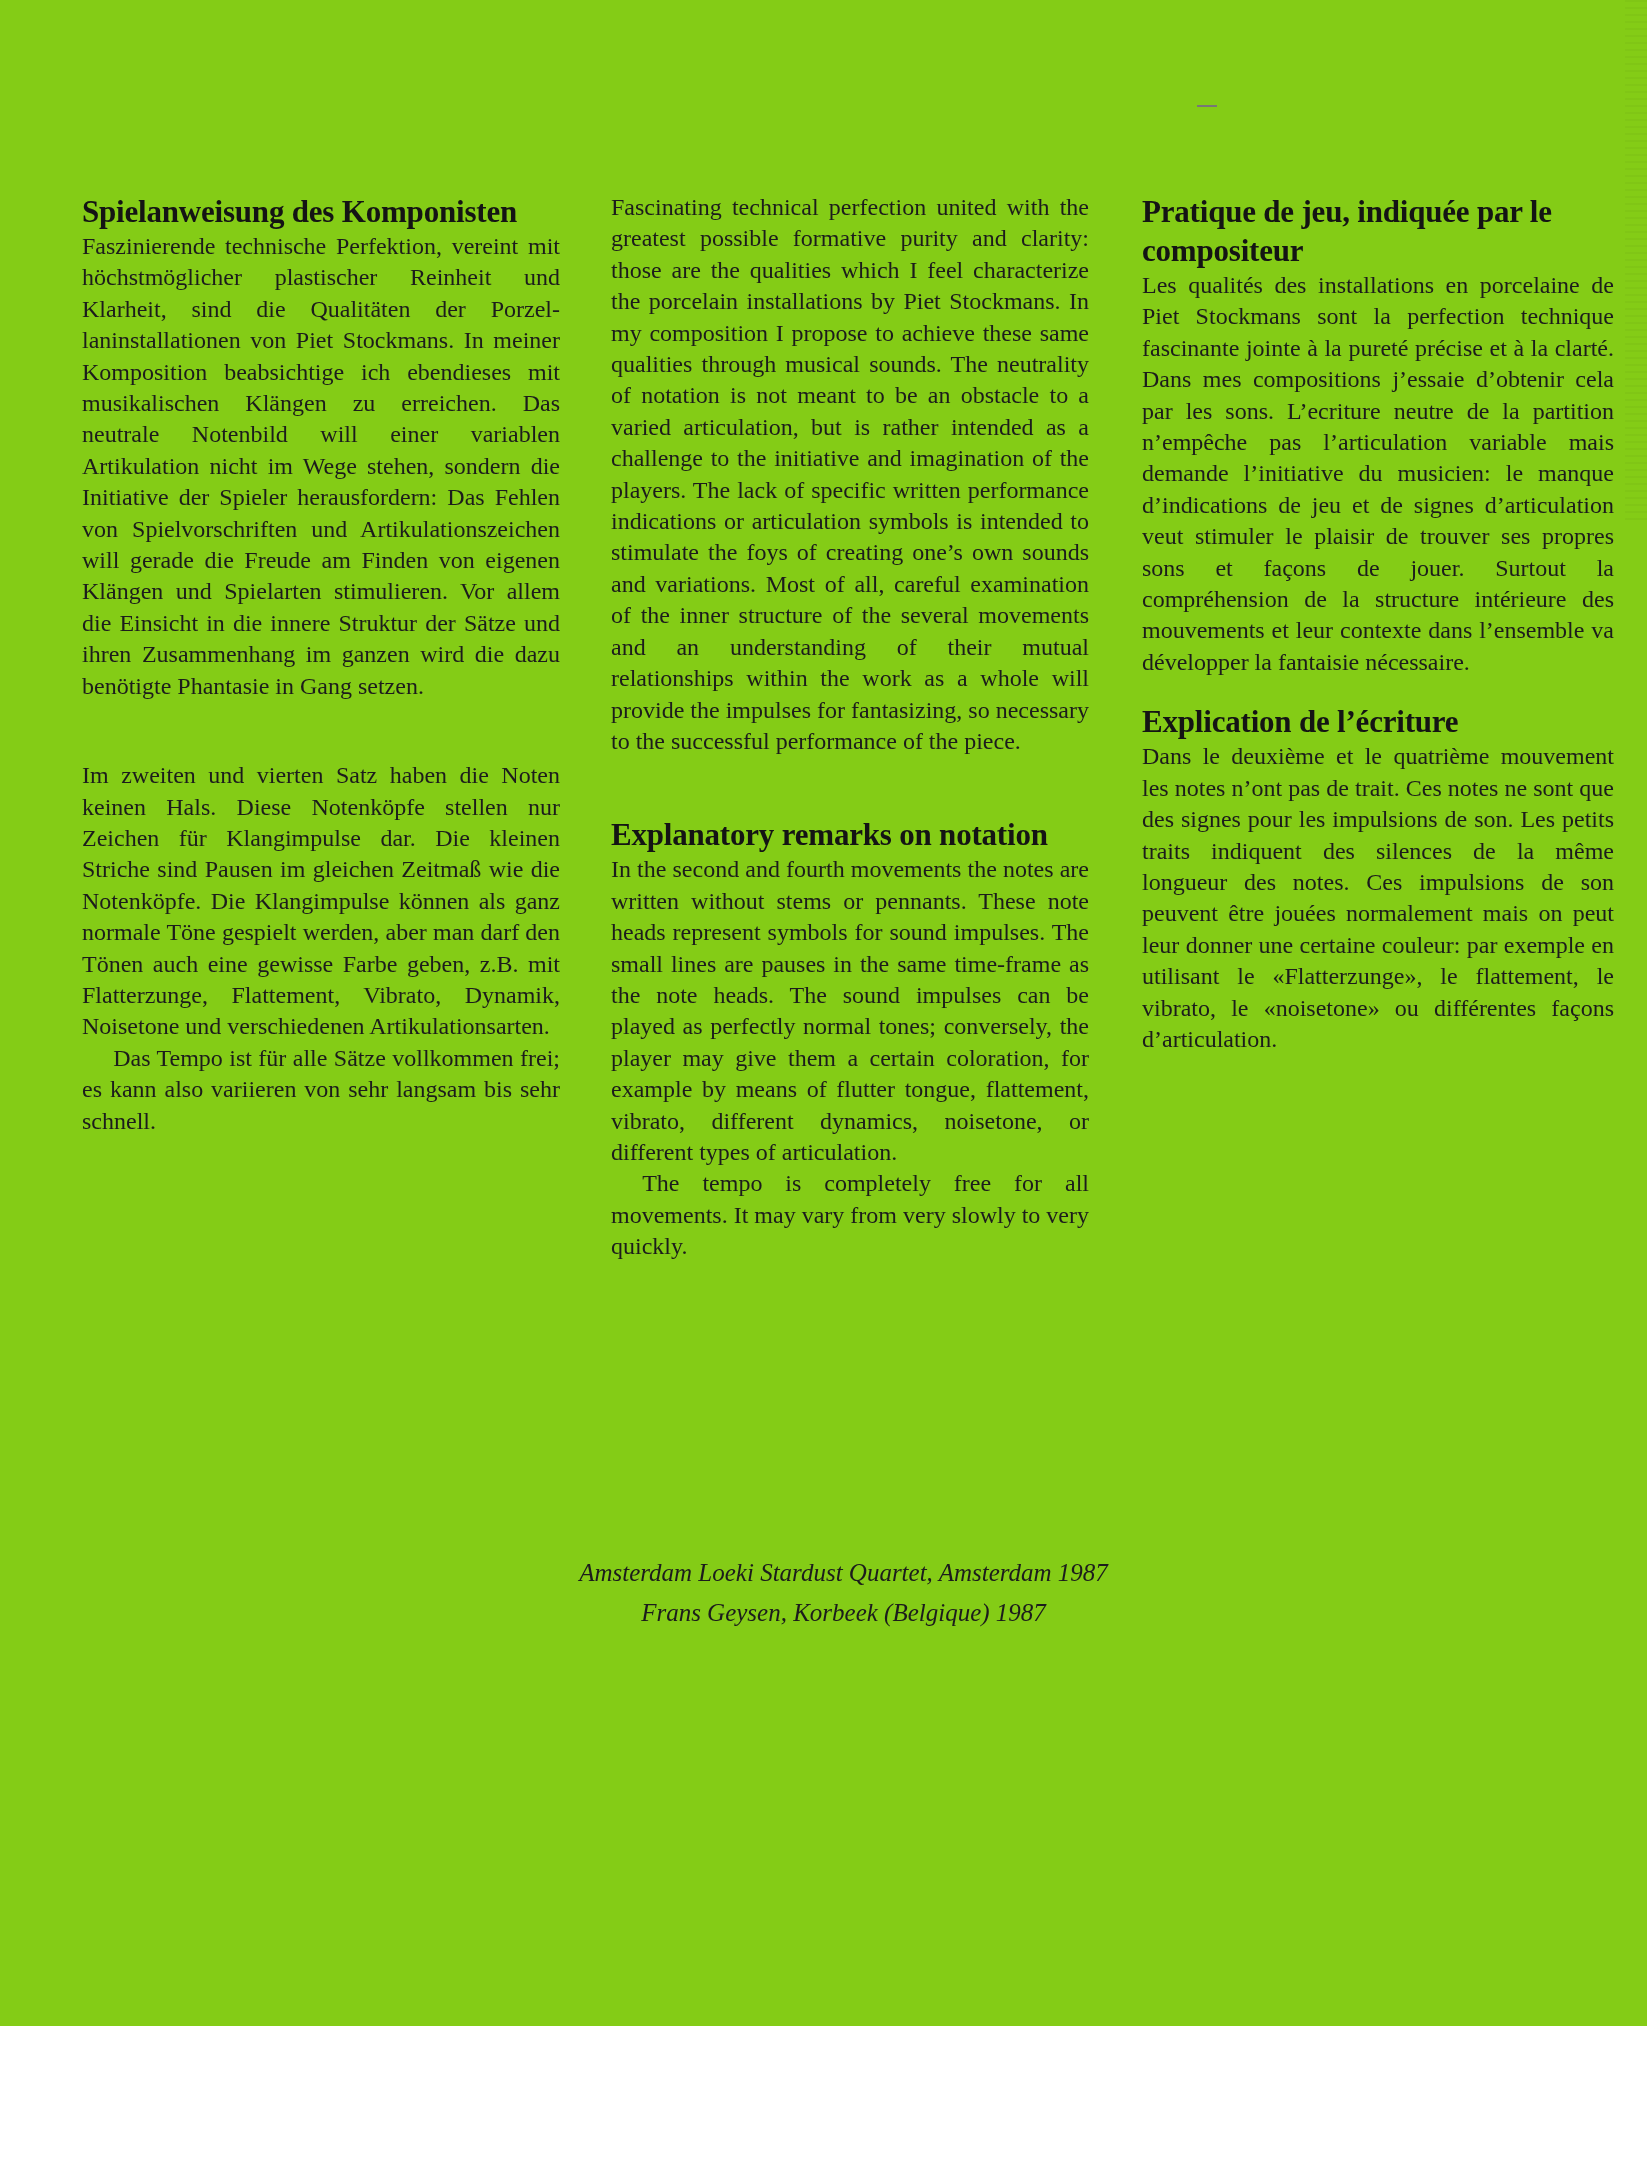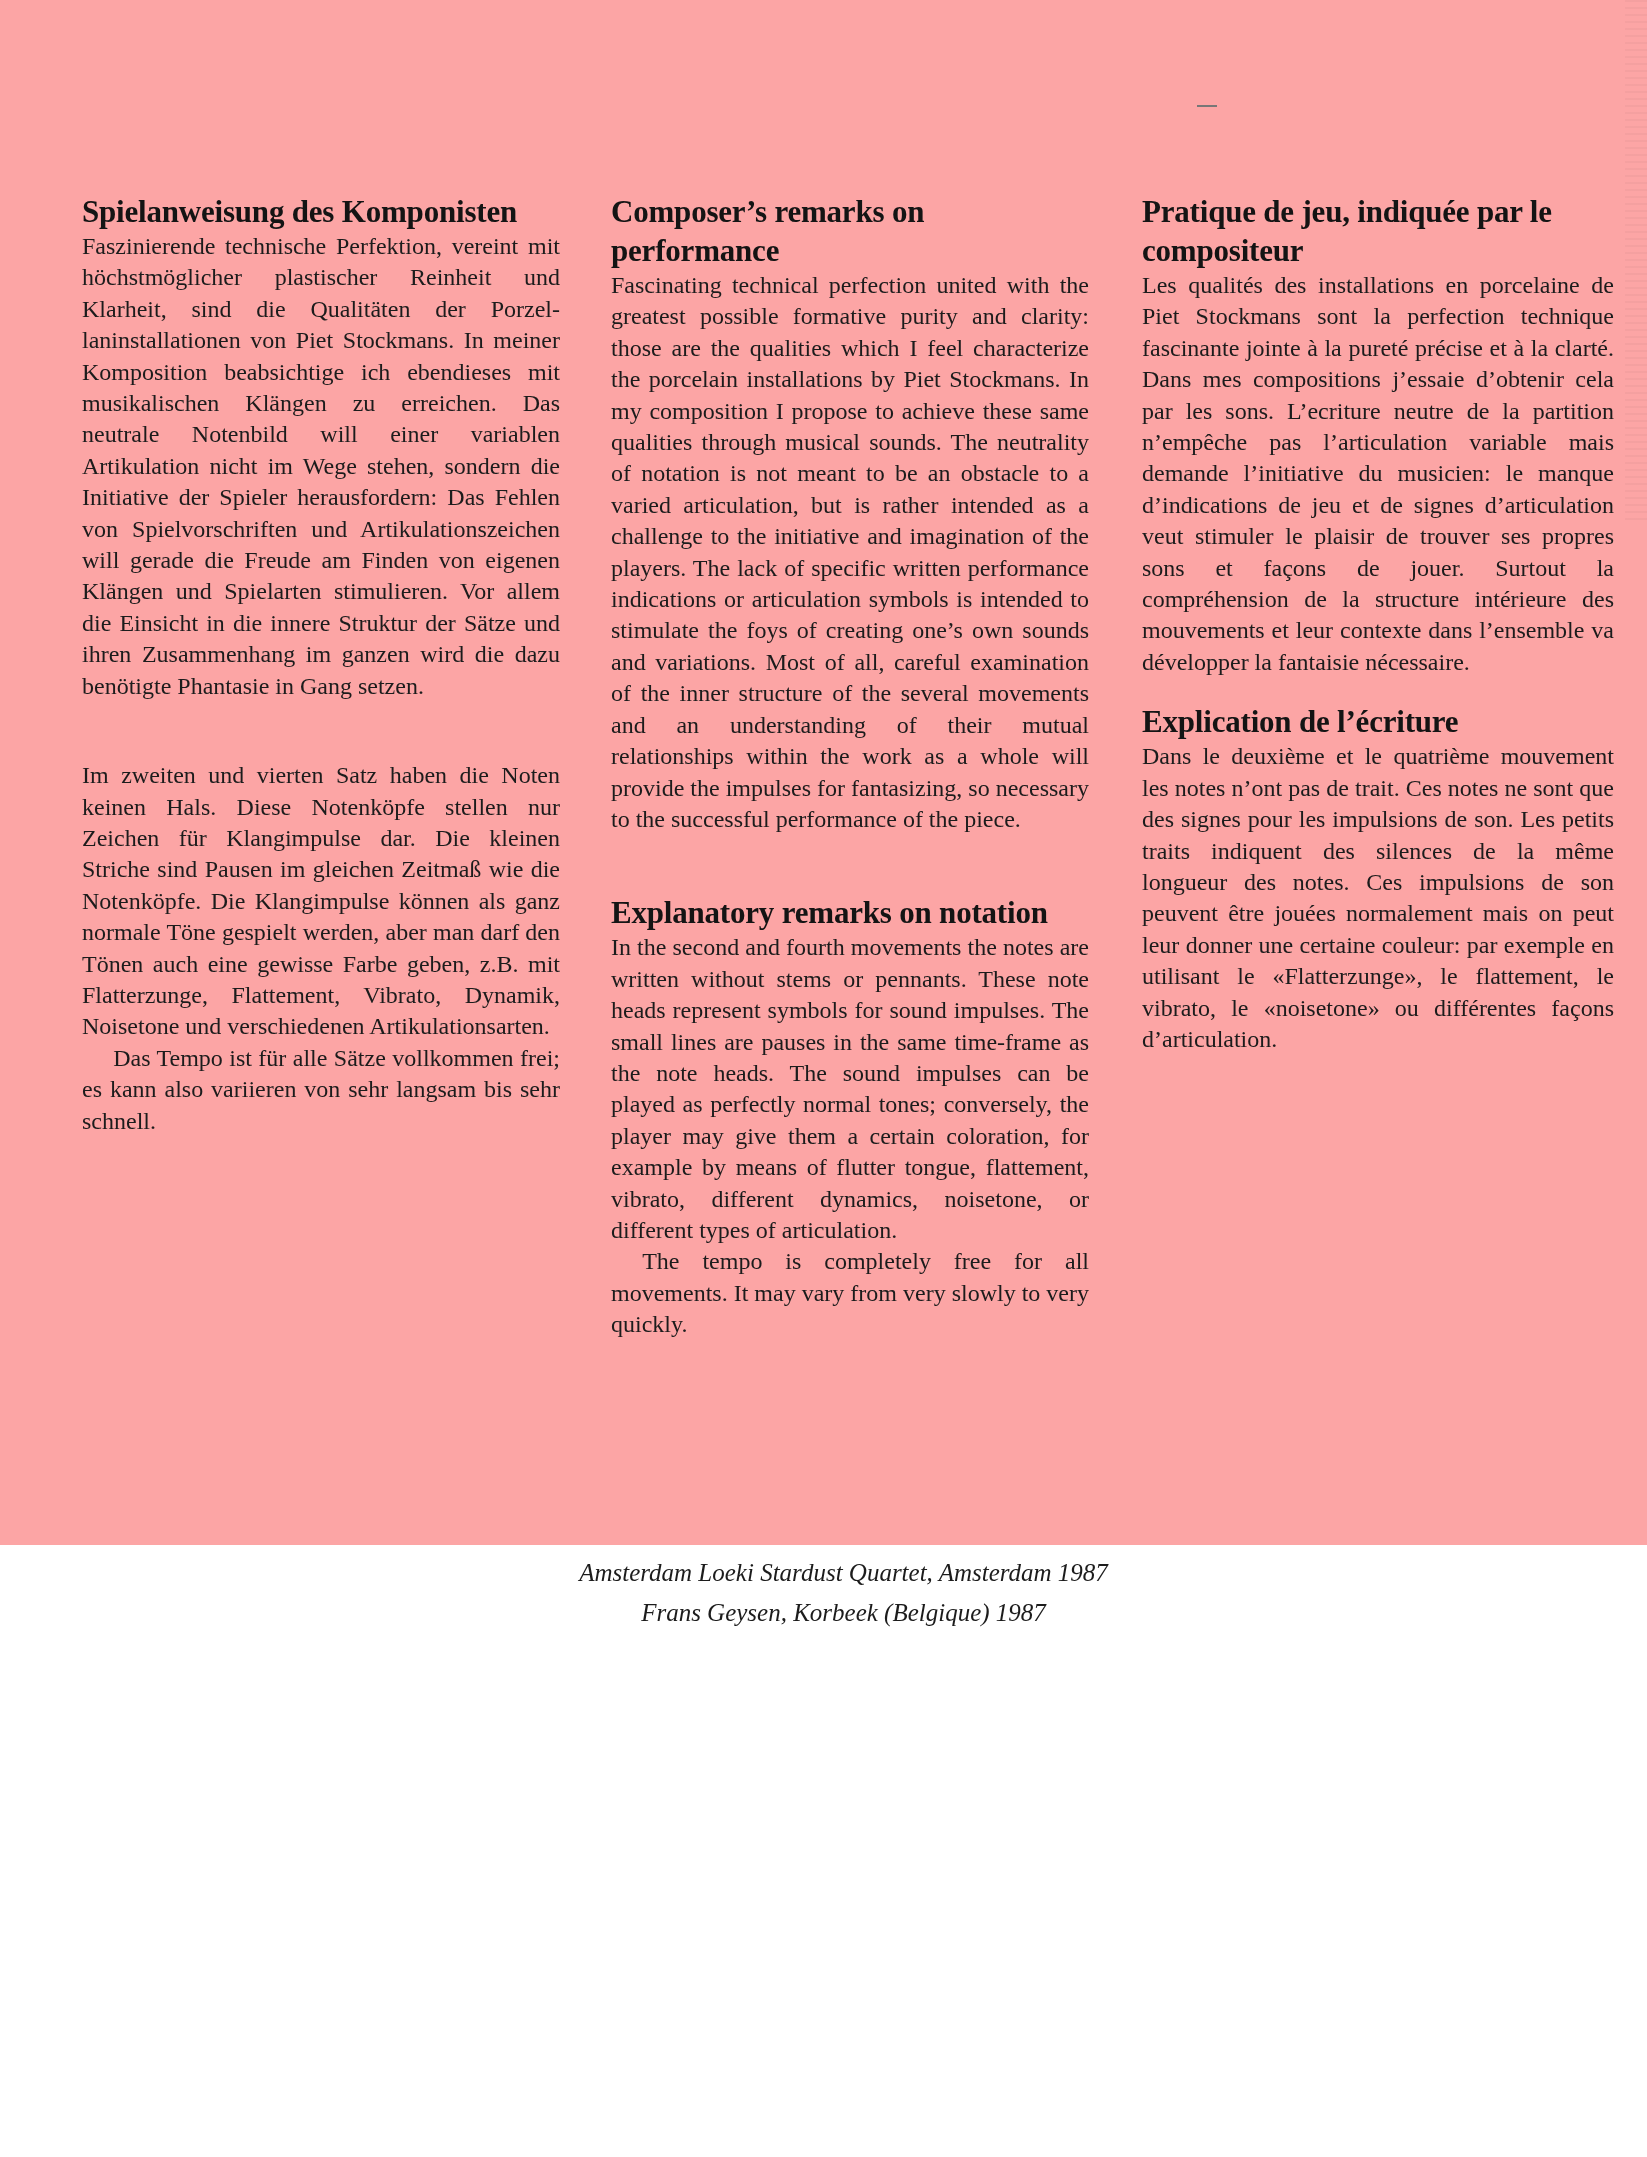--- a/index.html
+++ b/index.html
@@ -11,22 +11,22 @@
       width: 1647px;
       height: 2157px;
       position: relative;
       overflow: hidden;
       color: #1a1a1a;
       font-family: "Liberation Serif", "DejaVu Serif", serif;
     }
     .page {
       position: absolute;
       left: 0; top: 0;
-      width: 1647px; height: 1545px;
-      background: #fca5a5;
+      width: 1647px; height: 2026px;
+      background: #84cc16;
     }
     .speck-edge {
       position: absolute;
       right: 0; top: 0;
       width: 22px; height: 520px;
       background: repeating-linear-gradient(180deg, rgba(0,0,0,0.05) 0 2px, transparent 2px 7px);
       opacity: 0.6;
     }
     .top-mark {
       position: absolute;
@@ -92,21 +92,20 @@
       <p>Faszinierende technische Perfektion, vereint mit höchstmöglicher plastischer Reinheit und Klarheit, sind die Qualitäten der Porzel­laninstallationen von Piet Stockmans. In meiner Komposition beabsichtige ich eben­dieses mit musikalischen Klängen zu errei­chen. Das neutrale Notenbild will einer variablen Artikulation nicht im Wege ste­hen, sondern die Initiative der Spieler her­ausfordern: Das Fehlen von Spielvorschrif­ten und Artikulationszeichen will gerade die Freude am Finden von eigenen Klängen und Spielarten stimulieren. Vor allem die Ein­sicht in die innere Struktur der Sätze und ihren Zusammenhang im ganzen wird die dazu benötigte Phantasie in Gang setzen.</p>
     </section>
     <section class="sec-gap-large">
       <p>Im zweiten und vierten Satz haben die Noten keinen Hals. Diese Notenköpfe stel­len nur Zeichen für Klangimpulse dar. Die kleinen Striche sind Pausen im gleichen Zeit­maß wie die Notenköpfe. Die Klangimpulse können als ganz normale Töne gespielt wer­den, aber man darf den Tönen auch eine gewisse Farbe geben, z.B. mit Flatterzunge, Flattement, Vibrato, Dynamik, Noisetone und verschiedenen Artikulationsarten.</p>
       <p class="indent">Das Tempo ist für alle Sätze vollkommen frei; es kann also variieren von sehr langsam bis sehr schnell.</p>
     </section>
   </div>
 
   <div class="col col-en">
     <section>
-      <h2>Composer’s remarks on performance</h2>
       <p>Fascinating technical perfection united with the greatest possible formative purity and clarity: those are the qualities which I feel characterize the porcelain installations by Piet Stockmans. In my composition I propose to achieve these same qualities through musical sounds. The neutrality of notation is not meant to be an obstacle to a varied articulation, but is rather intended as a challenge to the initiative and imagination of the players. The lack of specific written performance indications or articulation symbols is intended to stimulate the foys of creating one’s own sounds and variations. Most of all, careful examination of the inner structure of the several movements and an understanding of their mutual relationships within the work as a whole will provide the impulses for fantasizing, so necessary to the successful performance of the piece.</p>
     </section>
     <section class="sec-gap-large">
       <h2>Explanatory remarks on notation</h2>
       <p>In the second and fourth movements the notes are written without stems or pennants. These note heads represent symbols for sound impulses. The small lines are pauses in the same time-frame as the note heads. The sound impulses can be played as perfectly normal tones; conversely, the player may give them a certain coloration, for example by means of flutter tongue, flattement, vibrato, different dynamics, noisetone, or different types of articulation.</p>
       <p class="indent">The tempo is completely free for all movements. It may vary from very slowly to very quickly.</p>
     </section>
   </div>
 
   <div class="col col-fr">

